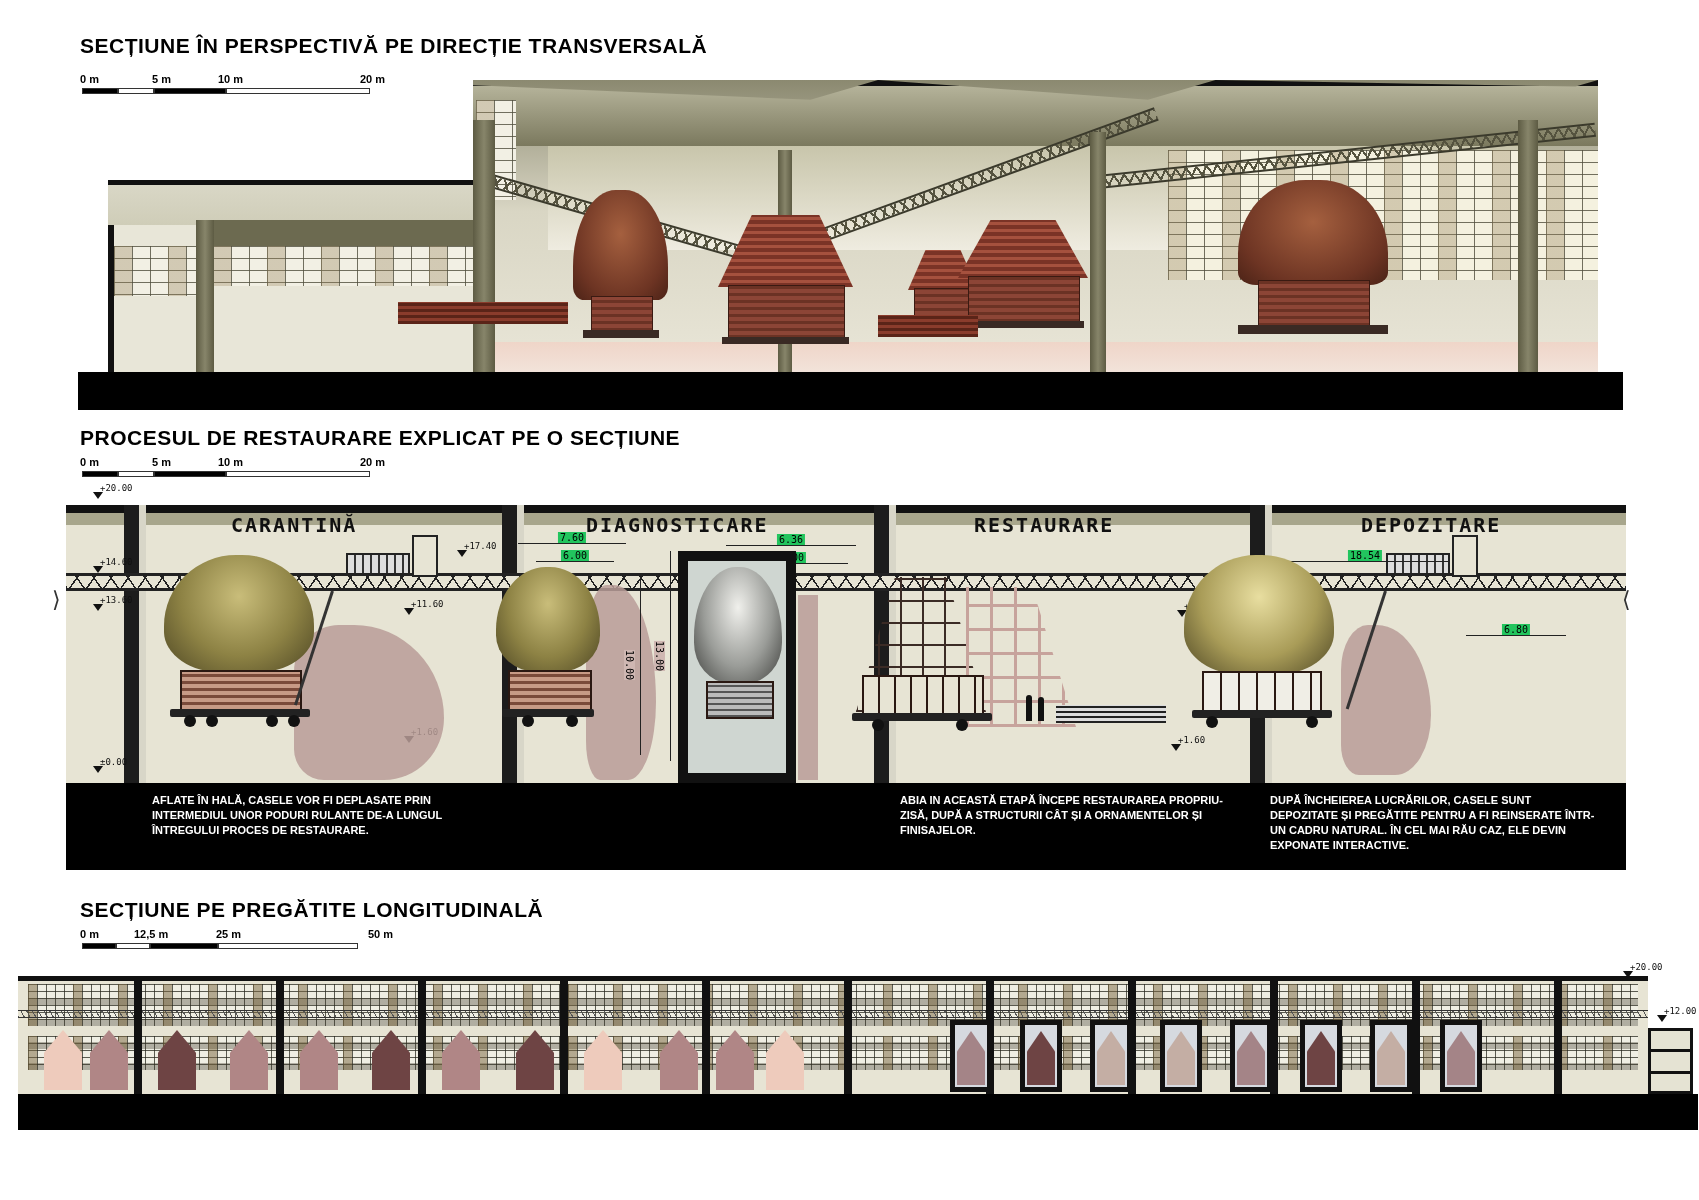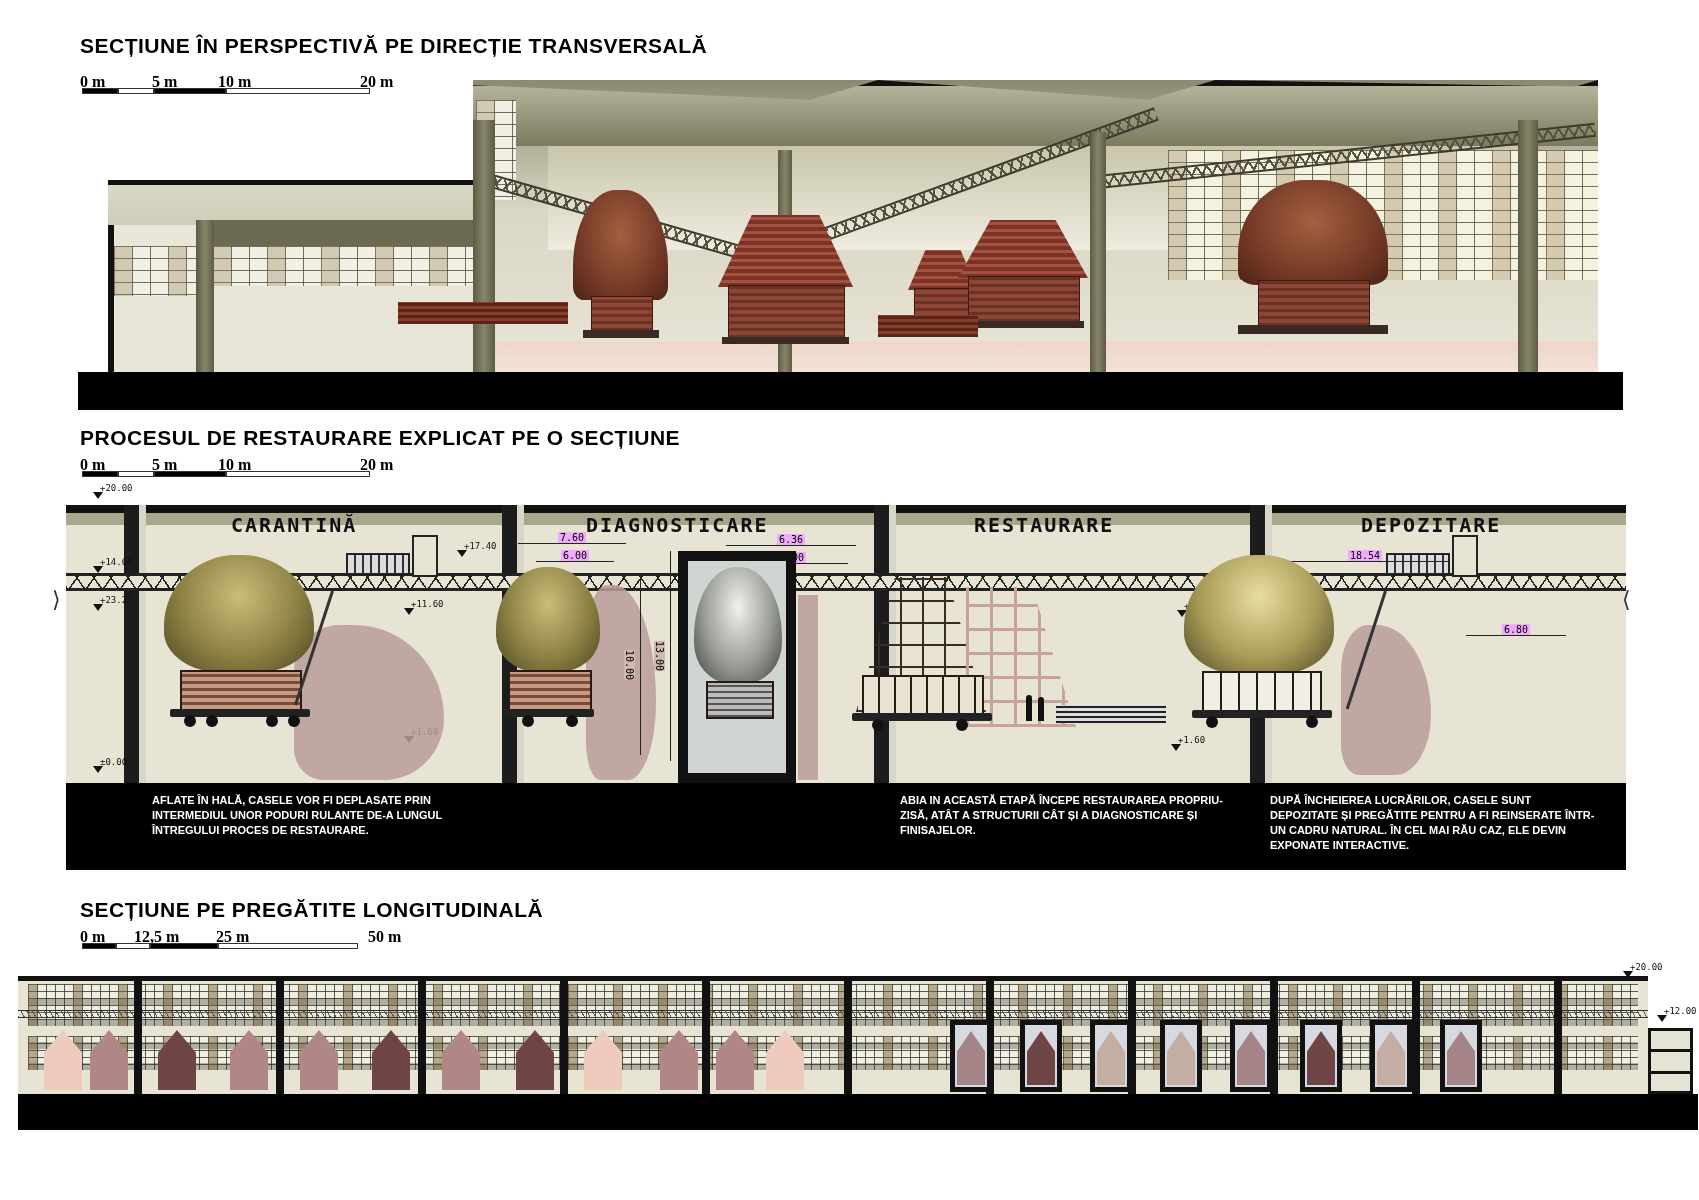--- a/index.html
+++ b/index.html
@@ -1,19 +1,19 @@
 <!DOCTYPE html>
 <html><head>
 <meta charset="utf-8">
 <style>
   html,body{margin:0;padding:0;background:#ffffff;}
   body{width:1699px;height:1200px;position:relative;overflow:hidden;font-family:"Liberation Sans",sans-serif;}
   .title{position:absolute;font-weight:bold;font-size:21px;letter-spacing:0.5px;color:#000;font-family:"Liberation Sans",sans-serif;white-space:nowrap;}
   .scale{position:absolute;height:30px;}
-  .scale .tick{position:absolute;top:0;font-weight:bold;font-size:16px;color:#000;font-family:Liberation Serif, serif;white-space:nowrap;}
+  .scale .tick{position:absolute;top:0;font-weight:bold;font-size:11px;color:#000;font-family:Liberation Sans, sans-serif;white-space:nowrap;}
   .scale .bar{position:absolute;top:15px;height:6px;border:1px solid #333;box-sizing:border-box;}
   .scale .bar.dark{background:#000;}
   .scale .bar.light{background:#fff;}
 
   
   .sec1{position:absolute;left:78px;top:80px;width:1545px;height:330px;}
   .sec1 .ground{position:absolute;left:0;bottom:0;width:100%;height:38px;background:#000;}
   .sec1 .lowhall{position:absolute;left:30px;top:100px;width:400px;height:192px;background:#e8e6d8;border-left:6px solid #111;}
   .sec1 .lowroof{position:absolute;left:30px;top:100px;width:400px;height:40px;background:linear-gradient(#d9d7c6,#cfcdb8);border-top:5px solid #111;}
   .sec1 .beam1{position:absolute;left:118px;top:140px;width:312px;height:28px;background:#6c6a50;}
@@ -43,21 +43,21 @@
       background:
         repeating-linear-gradient(55deg,#222 0 1.5px,transparent 1.5px 14px),
         repeating-linear-gradient(-55deg,#222 0 1.5px,transparent 1.5px 14px);
       border-top:3px solid #222;border-bottom:3px solid #222;box-sizing:border-box;background-color:#e7e4d4;}
   .sec2 .desc{position:absolute;left:0;top:288px;width:1560px;height:87px;background:#000;}
   .sec2 .desc-text{position:absolute;top:10px;color:#fff;font-weight:bold;font-size:11px;line-height:15px;font-family:"Liberation Sans",sans-serif;}
   .stage-label{position:absolute;top:18px;font-family:"DejaVu Sans Mono",monospace;font-weight:bold;font-size:20px;letter-spacing:2px;color:#111;white-space:nowrap;}
   .elev{position:absolute;font-family:"DejaVu Sans Mono",monospace;font-size:9px;color:#111;white-space:nowrap;}
   .elev::before{content:"";position:absolute;left:-7px;top:9px;border-left:5px solid transparent;border-right:5px solid transparent;border-top:7px solid #111;}
   .dim{position:absolute;height:1px;background:#222;}
-  .dim span{position:absolute;top:-11px;left:50%;transform:translateX(-50%);font-family:"DejaVu Sans Mono",monospace;font-size:10px;background:#f0abfc;padding:0 2px;white-space:nowrap;}
+  .dim span{position:absolute;top:-11px;left:50%;transform:translateX(-50%);font-family:"DejaVu Sans Mono",monospace;font-size:10px;background:#22c55e;padding:0 2px;white-space:nowrap;}
   .vdim{position:absolute;width:1px;background:#222;}
   .vdim span{position:absolute;top:50%;left:-5px;transform:rotate(90deg) translateX(-50%);transform-origin:left top;font-family:"DejaVu Sans Mono",monospace;font-size:10px;background:#cfb7b2;white-space:nowrap;}
   .shadow{position:absolute;background:#b89c98;border-radius:30% 60% 40% 20%;opacity:.85;}
   .thatch{position:absolute;background:radial-gradient(ellipse at 50% 35%,#c9bd7a,#8d8244 55%,#4d4624);border-radius:48% 48% 40% 40%/60% 60% 35% 35%;}
   .thatch.grey{background:radial-gradient(ellipse at 50% 35%,#f0f0ec,#9a9c98 55%,#3e3f3c);}
   .hbody{position:absolute;background:repeating-linear-gradient(0deg,#7a4a3a 0 3px,#c79a86 3px 7px);border:2px solid #2a1812;}
   .cart{position:absolute;height:8px;background:#222;border-radius:2px;}
   .wheel{position:absolute;width:12px;height:12px;border-radius:50%;background:#111;}
   .freezer{position:absolute;background:#cfd6d1;border:10px solid #111;box-sizing:border-box;}
   .scaffold{position:absolute;background:
@@ -190,21 +190,21 @@
   <div class="pier" style="left:808px;"></div>
   <div class="pier" style="left:1184px;"></div>
 
   <div class="stage-label" style="left:165px;">CARANTINĂ</div>
   <div class="stage-label" style="left:520px;">DIAGNOSTICARE</div>
   <div class="stage-label" style="left:908px;">RESTAURARE</div>
   <div class="stage-label" style="left:1295px;">DEPOZITARE</div>
 
   <div class="elev" style="left:34px;top:-12px;">+20.00</div>
   <div class="elev" style="left:34px;top:62px;">+14.60</div>
-  <div class="elev" style="left:34px;top:100px;">+23.27</div>
+  <div class="elev" style="left:34px;top:100px;">+13.60</div>
   <div class="elev" style="left:398px;top:46px;">+17.40</div>
   <div class="elev" style="left:345px;top:104px;">+11.60</div>
   <div class="elev" style="left:1118px;top:106px;">+11.60</div>
   <div class="elev" style="left:345px;top:232px;">+1.60</div>
   <div class="elev" style="left:1112px;top:240px;">+1.60</div>
   <div class="elev" style="left:34px;top:262px;">±0.00</div>
 
   <div class="truss"></div>
   <div class="gantry" style="left:280px;top:58px;width:60px;height:18px;background:repeating-linear-gradient(90deg,#ddd 0 6px,#333 6px 8px);border:2px solid #222;"></div>
   <div style="position:absolute;left:346px;top:40px;width:22px;height:38px;border:2px solid #222;background:#e7e4d4;"></div>
@@ -274,21 +274,21 @@
   <div class="cart" style="left:1126px;top:215px;width:140px;"></div>
   <div class="wheel" style="left:1140px;top:221px;"></div>
   <div class="wheel" style="left:1240px;top:221px;"></div>
   <div style="position:absolute;left:1318px;top:96px;width:3px;height:124px;background:#333;transform:rotate(18deg);transform-origin:top;"></div>
 
   <div class="break" style="left:-14px;top:92px;">⟩</div>
   <div class="break" style="left:1556px;top:92px;">⟨</div>
 
   <div class="desc">
     <div class="desc-text" style="left:86px;width:320px;">AFLATE ÎN HALĂ, CASELE VOR FI DEPLASATE PRIN INTERMEDIUL UNOR PODURI RULANTE DE-A LUNGUL ÎNTREGULUI PROCES DE RESTAURARE.</div>
-    <div class="desc-text" style="left:834px;width:330px;">ABIA IN ACEASTĂ ETAPĂ ÎNCEPE RESTAURAREA PROPRIU-ZISĂ, ATÂT A STRUCTURII CÂT ȘI A DIAGNOSTICARE ȘI FINISAJELOR.</div>
+    <div class="desc-text" style="left:834px;width:330px;">ABIA IN ACEASTĂ ETAPĂ ÎNCEPE RESTAURAREA PROPRIU-ZISĂ, DUPĂ A STRUCTURII CÂT ȘI A ORNAMENTELOR ȘI FINISAJELOR.</div>
     <div class="desc-text" style="left:1204px;width:330px;">DUPĂ ÎNCHEIEREA LUCRĂRILOR, CASELE SUNT DEPOZITATE ȘI PREGĂTITE PENTRU A FI REINSERATE ÎNTR-UN CADRU NATURAL. ÎN CEL MAI RĂU CAZ, ELE DEVIN EXPONATE INTERACTIVE.</div>
   </div>
 </div>
 
 <div class="title" style="left:80px;top:898px;">SECȚIUNE PE PREGĂTITE LONGITUDINALĂ</div>
 
 <div class="scale" style="left:80px;top:928px;width:300px;">
   <span class="tick" style="left:0;">0 m</span>
   <span class="tick" style="left:54px;">12,5 m</span>
   <span class="tick" style="left:136px;">25 m</span>

